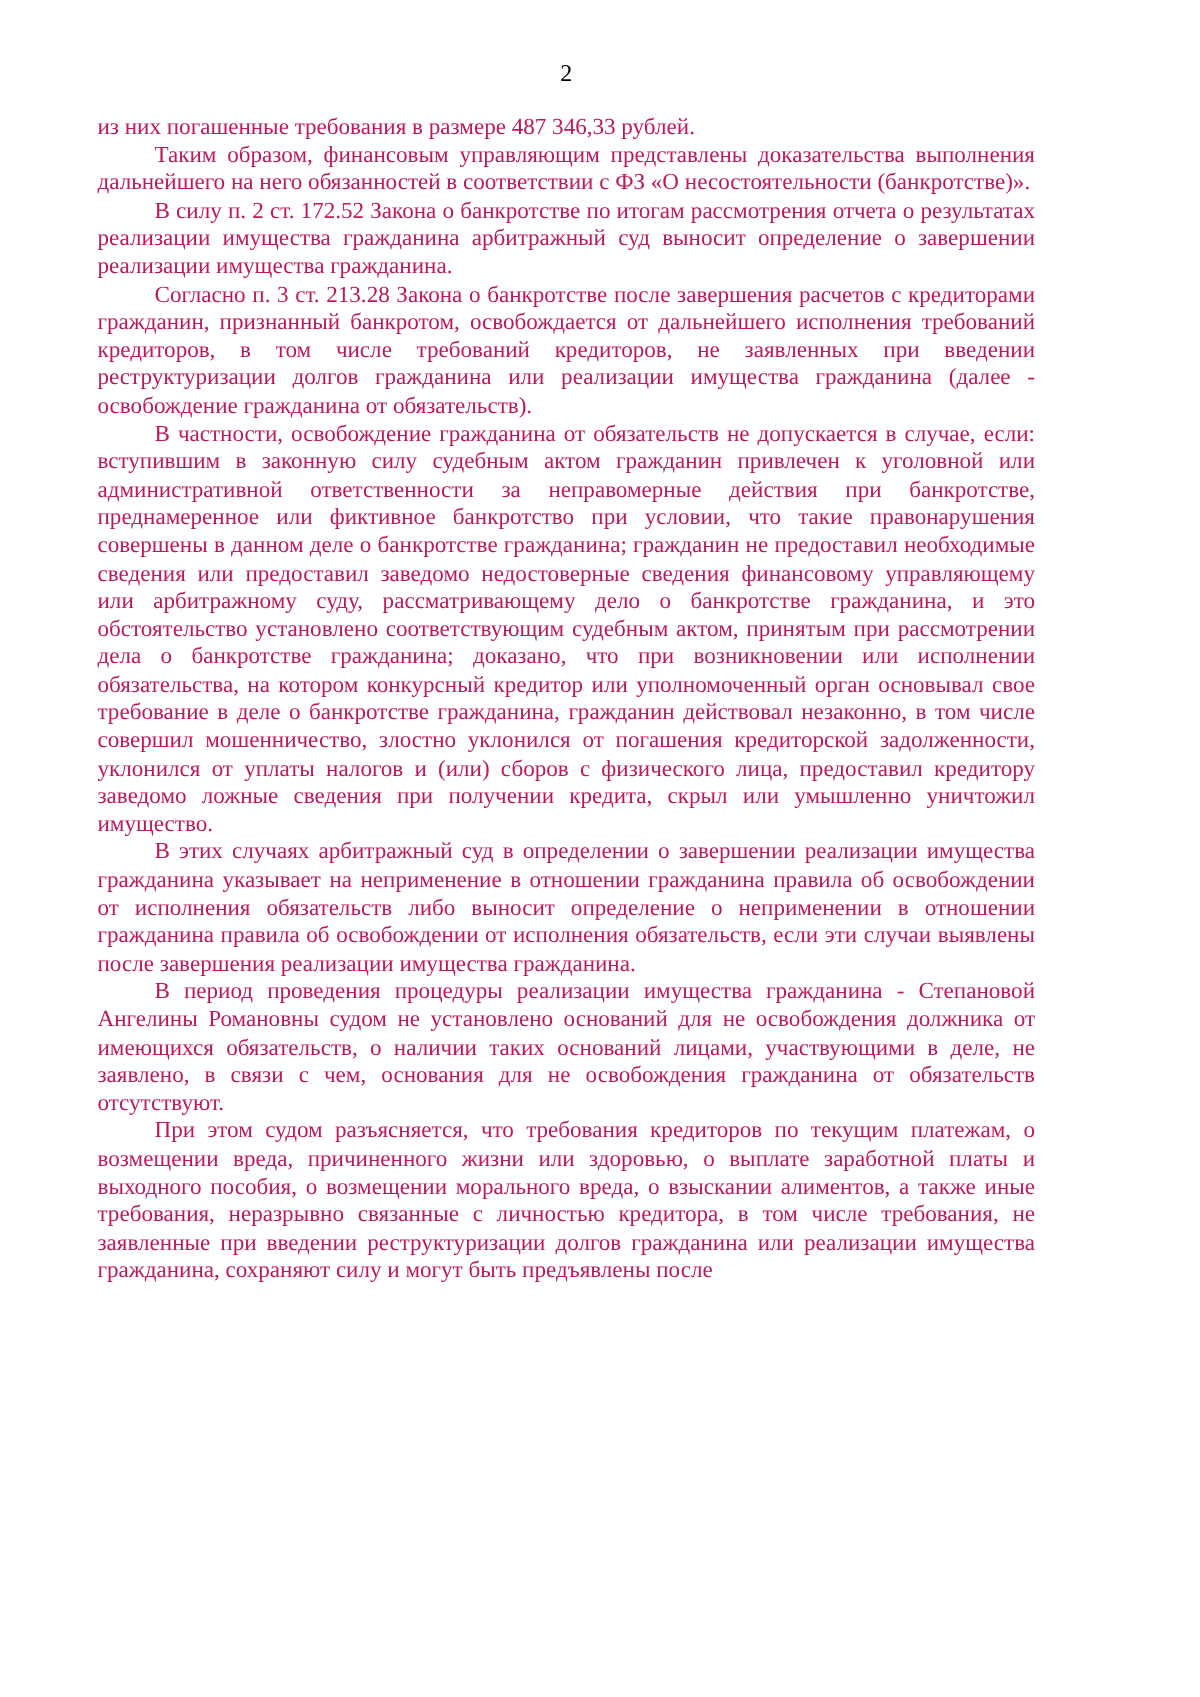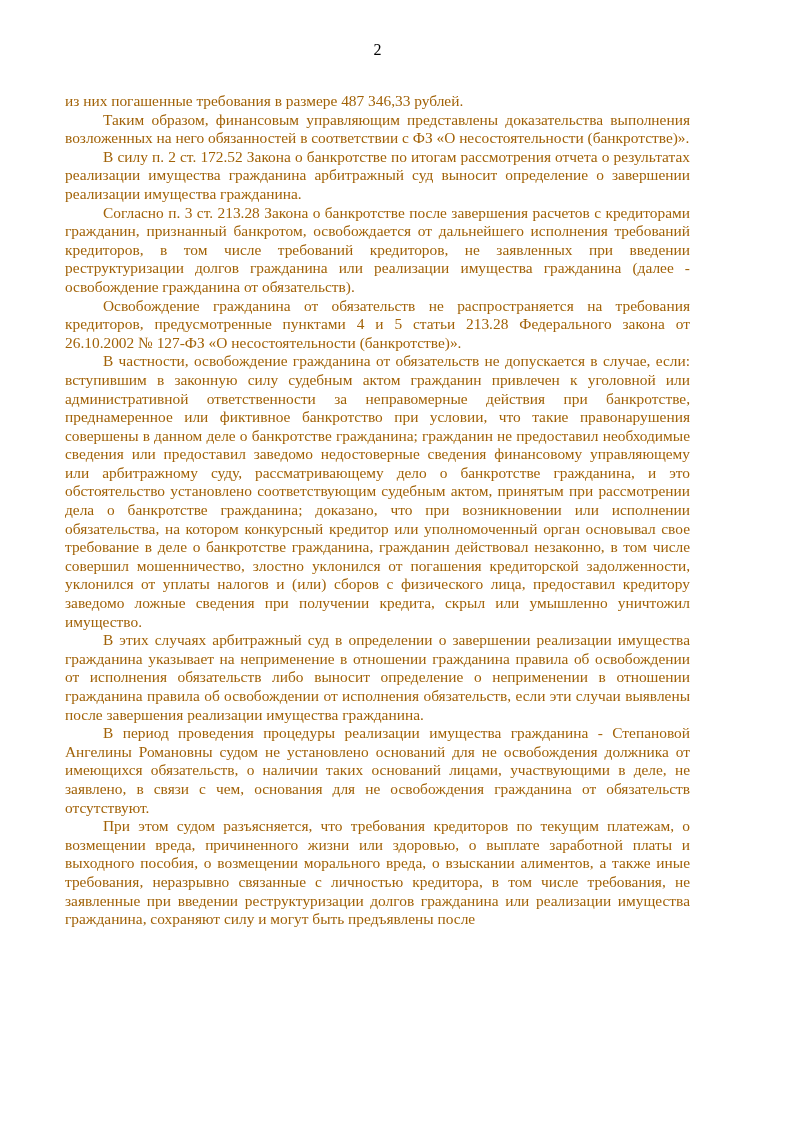--- a/index.html
+++ b/index.html
@@ -21,45 +21,44 @@
     top: 41px;
     left: 65px;
     width: 625px;
     text-align: center;
     font-size: 16px;
     line-height: 18px;
     color: #000000;
   }
   .body-text {
     position: absolute;
-    top: 92px;
+    top: 76px;
     left: 65px;
     width: 625px;
     font-size: 15.4px;
     line-height: 18.6px;
     text-align: justify;
-    color: #a16207;
+    color: #be185d;
   }
   .para {
     margin: 0;
     padding: 0;
   }
   .para.indent {
     text-indent: 38px;
   }
 </style>
 </head>
 <body>
 
 <div class="page">
   <div class="page-number">2</div>
   <div class="body-text">
       <p class="para">из них погашенные требования в размере 487 346,33  рублей.</p>
-      <p class="para indent">Таким образом, финансовым управляющим представлены доказательства выполнения возложенных на него обязанностей в соответствии с ФЗ «О несостоятельности (банкротстве)».</p>
+      <p class="para indent">Таким образом, финансовым управляющим представлены доказательства выполнения дальнейшего на него обязанностей в соответствии с ФЗ «О несостоятельности (банкротстве)».</p>
       <p class="para indent">В силу п. 2 ст. 172.52 Закона о банкротстве по итогам рассмотрения отчета о результатах реализации имущества гражданина арбитражный суд выносит определение о завершении реализации имущества гражданина.</p>
       <p class="para indent">Согласно п. 3 ст. 213.28 Закона о банкротстве после завершения расчетов с кредиторами гражданин, признанный банкротом, освобождается от дальнейшего исполнения требований кредиторов, в том числе требований кредиторов, не заявленных при введении реструктуризации долгов гражданина или реализации имущества гражданина (далее - освобождение гражданина от обязательств).</p>
-      <p class="para indent">Освобождение гражданина от обязательств не распространяется на требования кредиторов, предусмотренные пунктами 4 и 5 статьи 213.28 Федерального закона от 26.10.2002 № 127-ФЗ «О несостоятельности (банкротстве)».</p>
       <p class="para indent">В частности, освобождение гражданина от обязательств не допускается в случае, если: вступившим в законную силу судебным актом гражданин привлечен к уголовной или административной ответственности за неправомерные действия при банкротстве, преднамеренное или фиктивное банкротство при условии, что такие правонарушения совершены в данном деле о банкротстве гражданина; гражданин не предоставил необходимые сведения или предоставил заведомо недостоверные сведения финансовому управляющему или арбитражному суду, рассматривающему дело о банкротстве гражданина, и это обстоятельство установлено соответствующим судебным актом, принятым при рассмотрении дела о банкротстве гражданина; доказано, что при возникновении или исполнении обязательства, на котором конкурсный кредитор или уполномоченный орган основывал свое требование в деле о банкротстве гражданина, гражданин действовал незаконно, в том числе совершил мошенничество, злостно уклонился от погашения кредиторской задолженности, уклонился от уплаты налогов и (или) сборов с физического лица, предоставил кредитору заведомо ложные сведения при получении кредита, скрыл или умышленно уничтожил имущество.</p>
       <p class="para indent">В этих случаях арбитражный суд в определении о завершении реализации имущества гражданина указывает на неприменение в отношении гражданина правила об освобождении от исполнения обязательств либо выносит определение о неприменении в отношении гражданина правила об освобождении от исполнения обязательств, если эти случаи выявлены после завершения реализации имущества гражданина.</p>
       <p class="para indent">В период проведения процедуры реализации имущества гражданина - Степановой Ангелины Романовны судом не установлено оснований для не освобождения должника от имеющихся обязательств, о наличии таких оснований лицами, участвующими в деле, не заявлено, в связи с чем, основания для не освобождения гражданина от обязательств отсутствуют.</p>
       <p class="para indent">При этом судом разъясняется, что требования кредиторов по текущим платежам, о возмещении вреда, причиненного жизни или здоровью, о выплате заработной платы и выходного пособия, о возмещении морального вреда, о взыскании алиментов, а также иные требования, неразрывно связанные с личностью кредитора, в том числе требования, не заявленные при введении реструктуризации долгов гражданина или реализации имущества гражданина, сохраняют силу и могут быть предъявлены после</p>
     </div>
 </div>
 
 </body></html>

